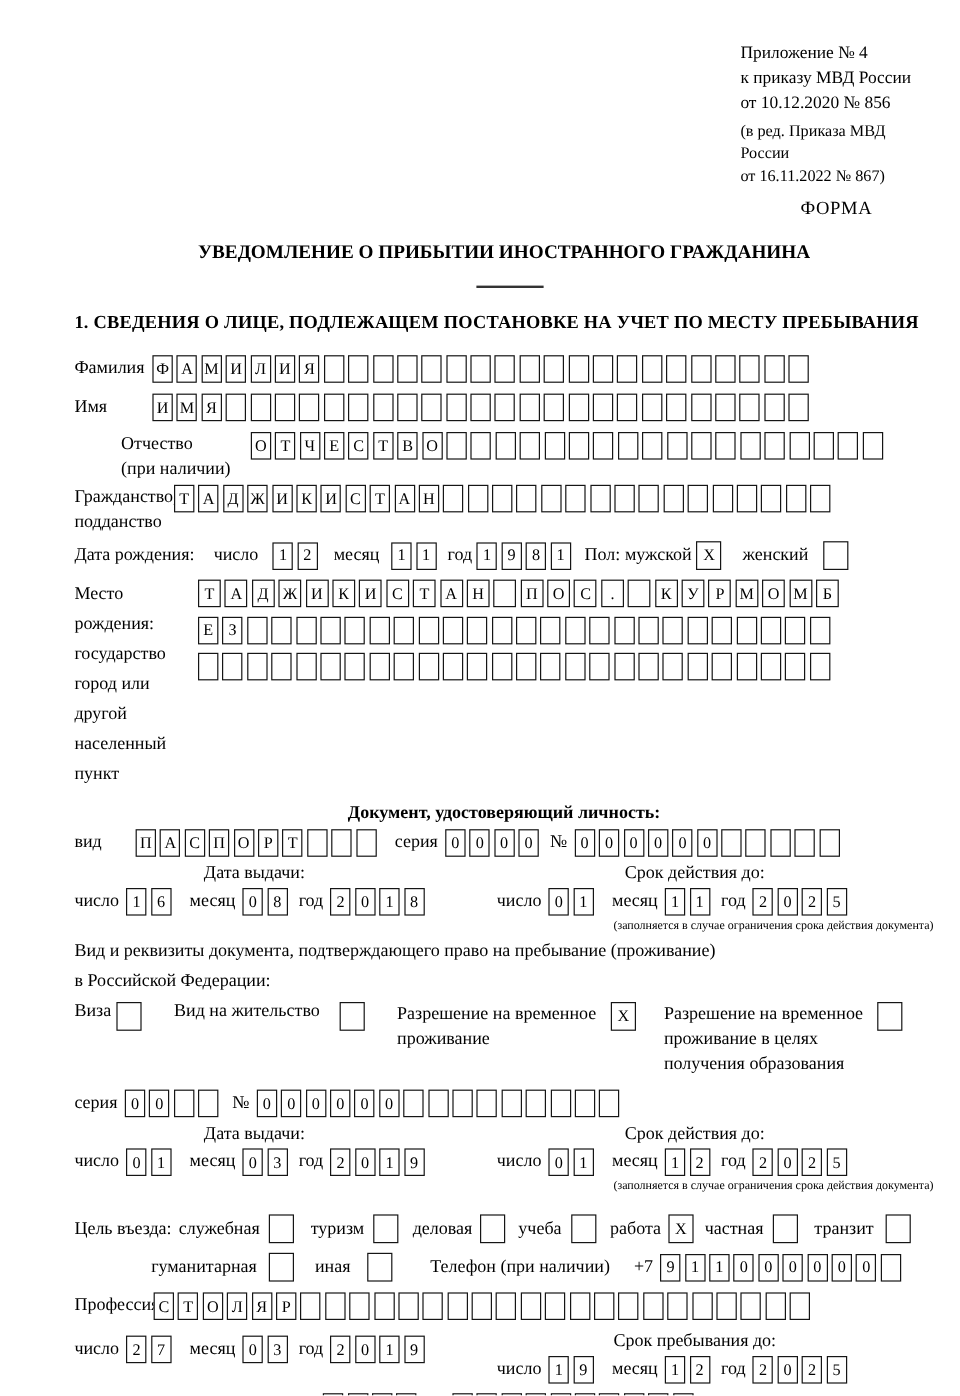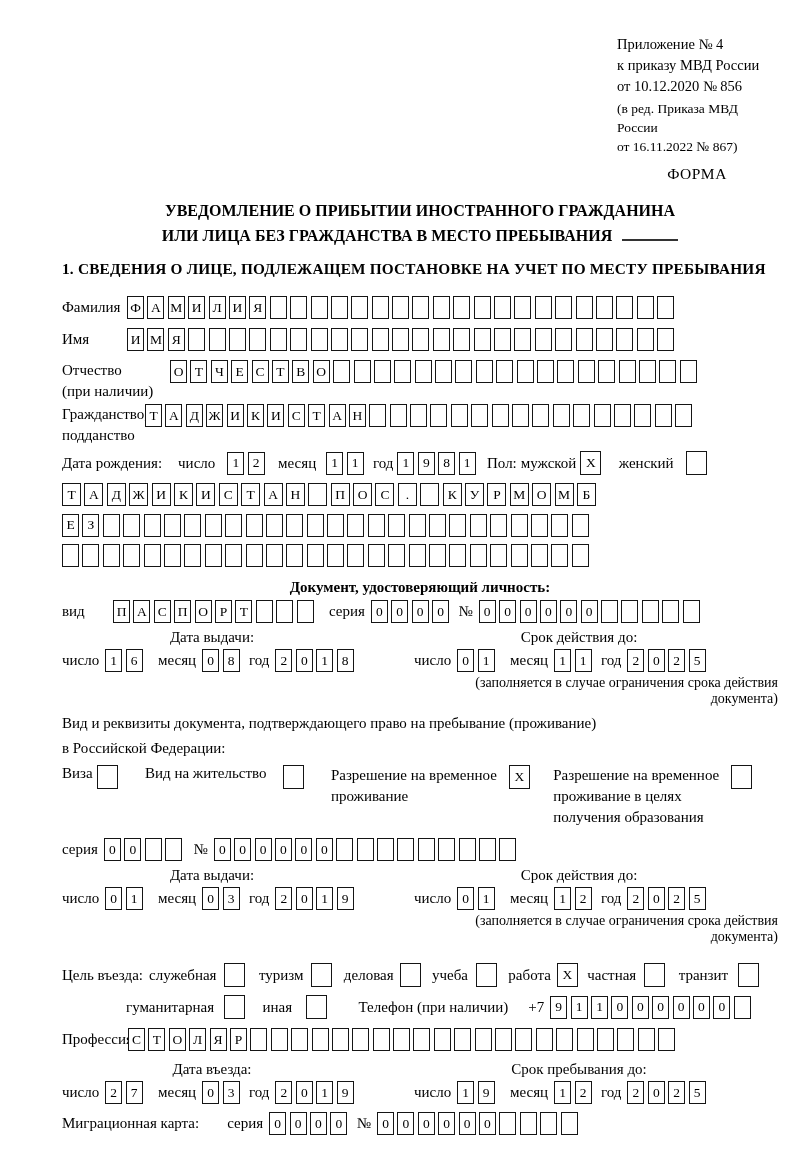--- a/index.html
+++ b/index.html
@@ -44,21 +44,21 @@
   .stack .cells + .cells{margin-top:7.5px;}
   .center-head{text-align:center;font-weight:bold;margin-top:12px;font-size:15px;}
   
   .dates{display:flex;margin-top:6px;}
   .dcol-l{flex:none;width:352px;}
   .dcol-r{flex:1;}
   .date-title{text-align:center;font-size:15px;}
   .dcol-l .date-title{width:300px;}
   .dcol-r .date-title{width:330px;}
   .drow{display:flex;align-items:center;margin-top:3px;}
-  .small-note{font-size:14px;text-align:right;margin-top:3px;}
+  .small-note{font-size:10px;text-align:right;margin-top:3px;}
   .plain{margin-top:8px;}
   .cb-label-block{text-align:left;line-height:21px;}
   
   .ml4{margin-left:4px;}.ml6{margin-left:6px;}.ml8{margin-left:8px;}
   .ml10{margin-left:10px;}.ml12{margin-left:12px;}.ml14{margin-left:14px;}
   .ml16{margin-left:16px;}.ml20{margin-left:20px;}.ml24{margin-left:24px;}
   .ml28{margin-left:28px;}
   .ml64{margin-left:64px;}.ml120{margin-left:28px;}
   .mr6{margin-right:6px;}
 </style>
@@ -71,21 +71,21 @@
     <div>Приложение № 4</div>
     <div>к приказу МВД России</div>
     <div>от 10.12.2020 № 856</div>
     <div class="note-line note-gap">(в ред. Приказа МВД России</div>
     <div class="note-line">от 16.11.2022 № 867)</div>
   </div>
   <div class="form-word">ФОРМА</div>
 
   <div class="title">
     <div>УВЕДОМЛЕНИЕ О ПРИБЫТИИ ИНОСТРАННОГО ГРАЖДАНИНА</div>
-    <div><span>ИЛИ ЛИЦА БЕЗ ГРАЖДАНСТВА В МЕСТО ПРЕБЫВАНИЯ</span><span class="title-underline"></span></div>
+    <div><span class="title-underline"></span></div>
   </div>
 
   <div class="section-heading">1. СВЕДЕНИЯ О ЛИЦЕ, ПОДЛЕЖАЩЕМ ПОСТАНОВКЕ НА УЧЕТ ПО МЕСТУ ПРЕБЫВАНИЯ</div>
 
   <div class="row" style="margin-top:18px;">
     <span class="lbl w65">Фамилия</span>
     <span class="cells">
         <span class="cell">Ф</span>
         <span class="cell">А</span>
         <span class="cell">М</span>
@@ -142,21 +142,21 @@
         <span class="cell"></span>
         <span class="cell"></span>
         <span class="cell"></span>
         <span class="cell"></span>
         <span class="cell"></span>
         <span class="cell"></span>
         <span class="cell"></span>
       </span>
   </div>
 
-  <div class="row top" style="margin-top:9px;">
+  <div class="row top" style="margin-top:9px;justify-content:center;">
     <span class="lbl-col w108">
       <span>Отчество</span>
       <span>(при наличии)</span>
     </span>
     <span class="cells">
         <span class="cell">О</span>
         <span class="cell">Т</span>
         <span class="cell">Ч</span>
         <span class="cell">Е</span>
         <span class="cell">С</span>
@@ -244,20 +244,26 @@
     <span class="cells cb ml4">
         <span class="cell">X</span>
       </span>
     <span class="lbl ml14">женский</span>
     <span class="cells cb ml12">
         <span class="cell"></span>
       </span>
   </div>
 
   <div class="row top" style="margin-top:8px;">
+    <span class="lbl-col w103" style="line-height:25px;">
+      <span>Место рождения:</span>
+      <span>государство</span>
+      <span>город или другой</span>
+      <span>населенный пункт</span>
+    </span>
     <span class="stack">
       <span class="cells wide">
           <span class="cell">Т</span>
           <span class="cell">А</span>
           <span class="cell">Д</span>
           <span class="cell">Ж</span>
           <span class="cell">И</span>
           <span class="cell">К</span>
           <span class="cell">И</span>
           <span class="cell">С</span>
@@ -614,21 +620,20 @@
         <span class="cell"></span>
         <span class="cell"></span>
         <span class="cell"></span>
         <span class="cell"></span>
         <span class="cell"></span>
       </span>
   </div>
 
   <div class="dates" style="margin-top:10px;">
     <div class="dcol-l">
-      <div class="date-title">Дата въезда:</div>
       <div class="drow">
         <span class="lbl mr6">число</span>
         <span class="cells">
             <span class="cell">2</span>
             <span class="cell">7</span>
           </span>
         <span class="lbl ml12 mr6">месяц</span>
         <span class="cells">
             <span class="cell">0</span>
             <span class="cell">3</span>

